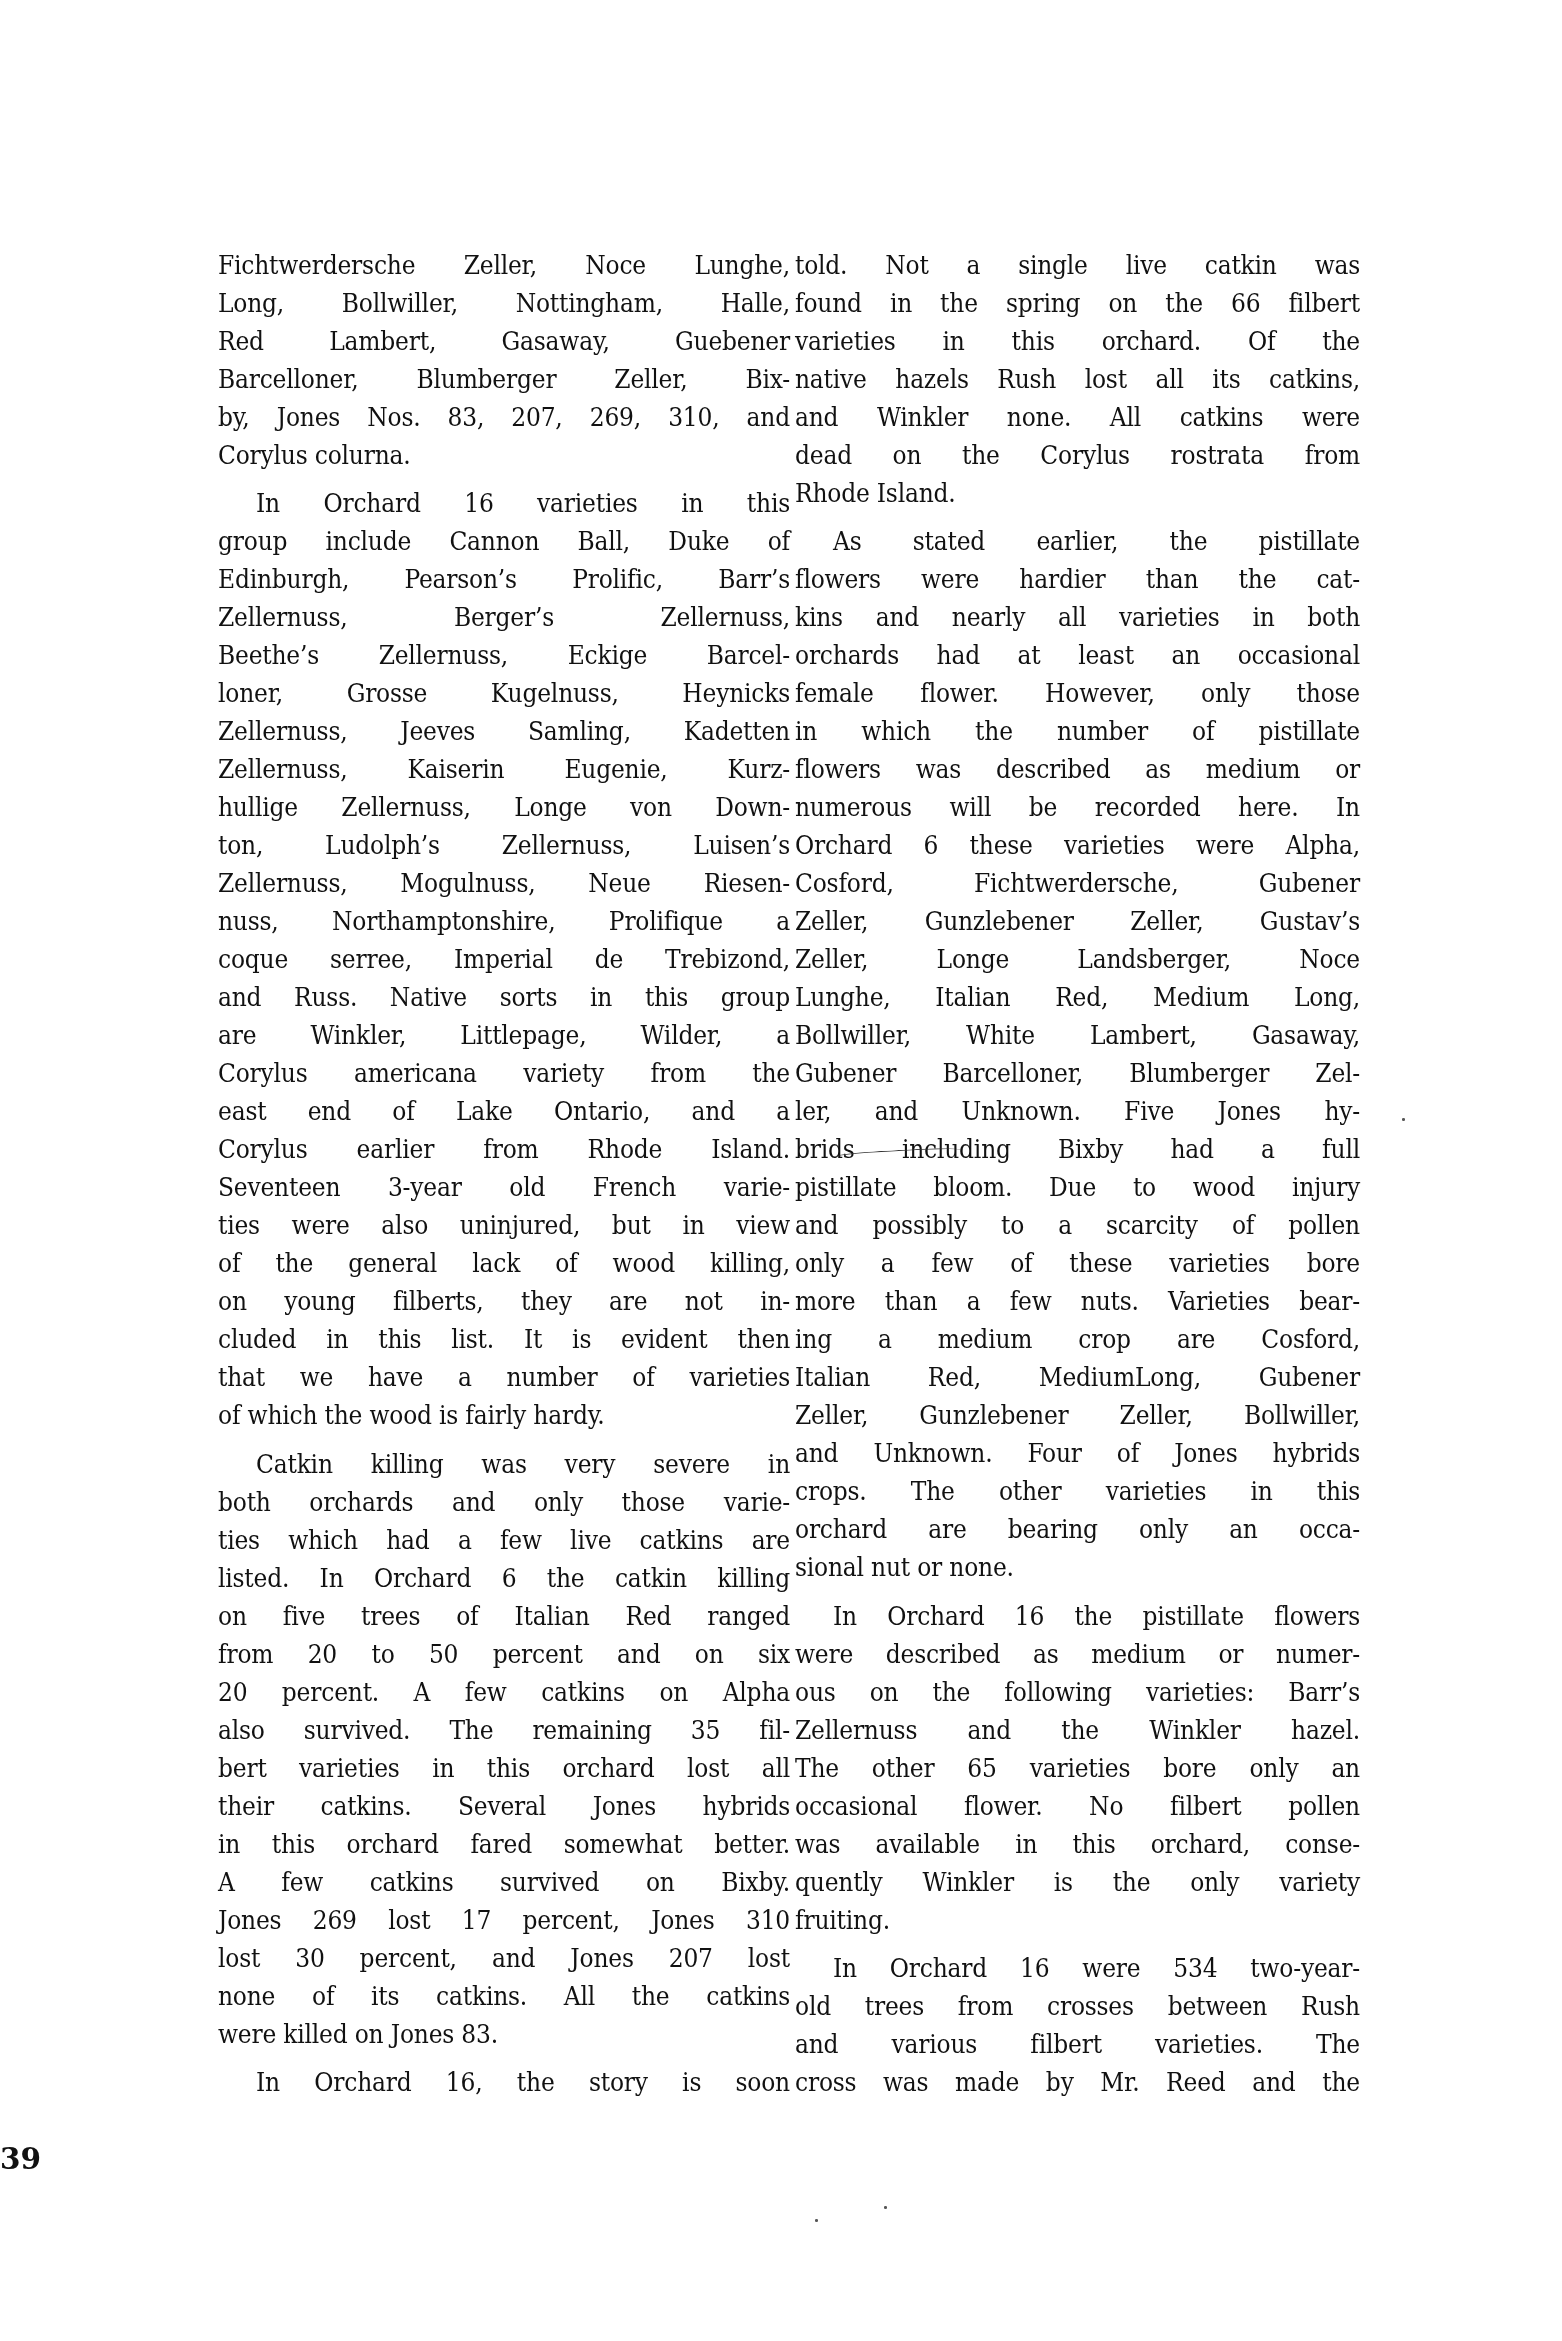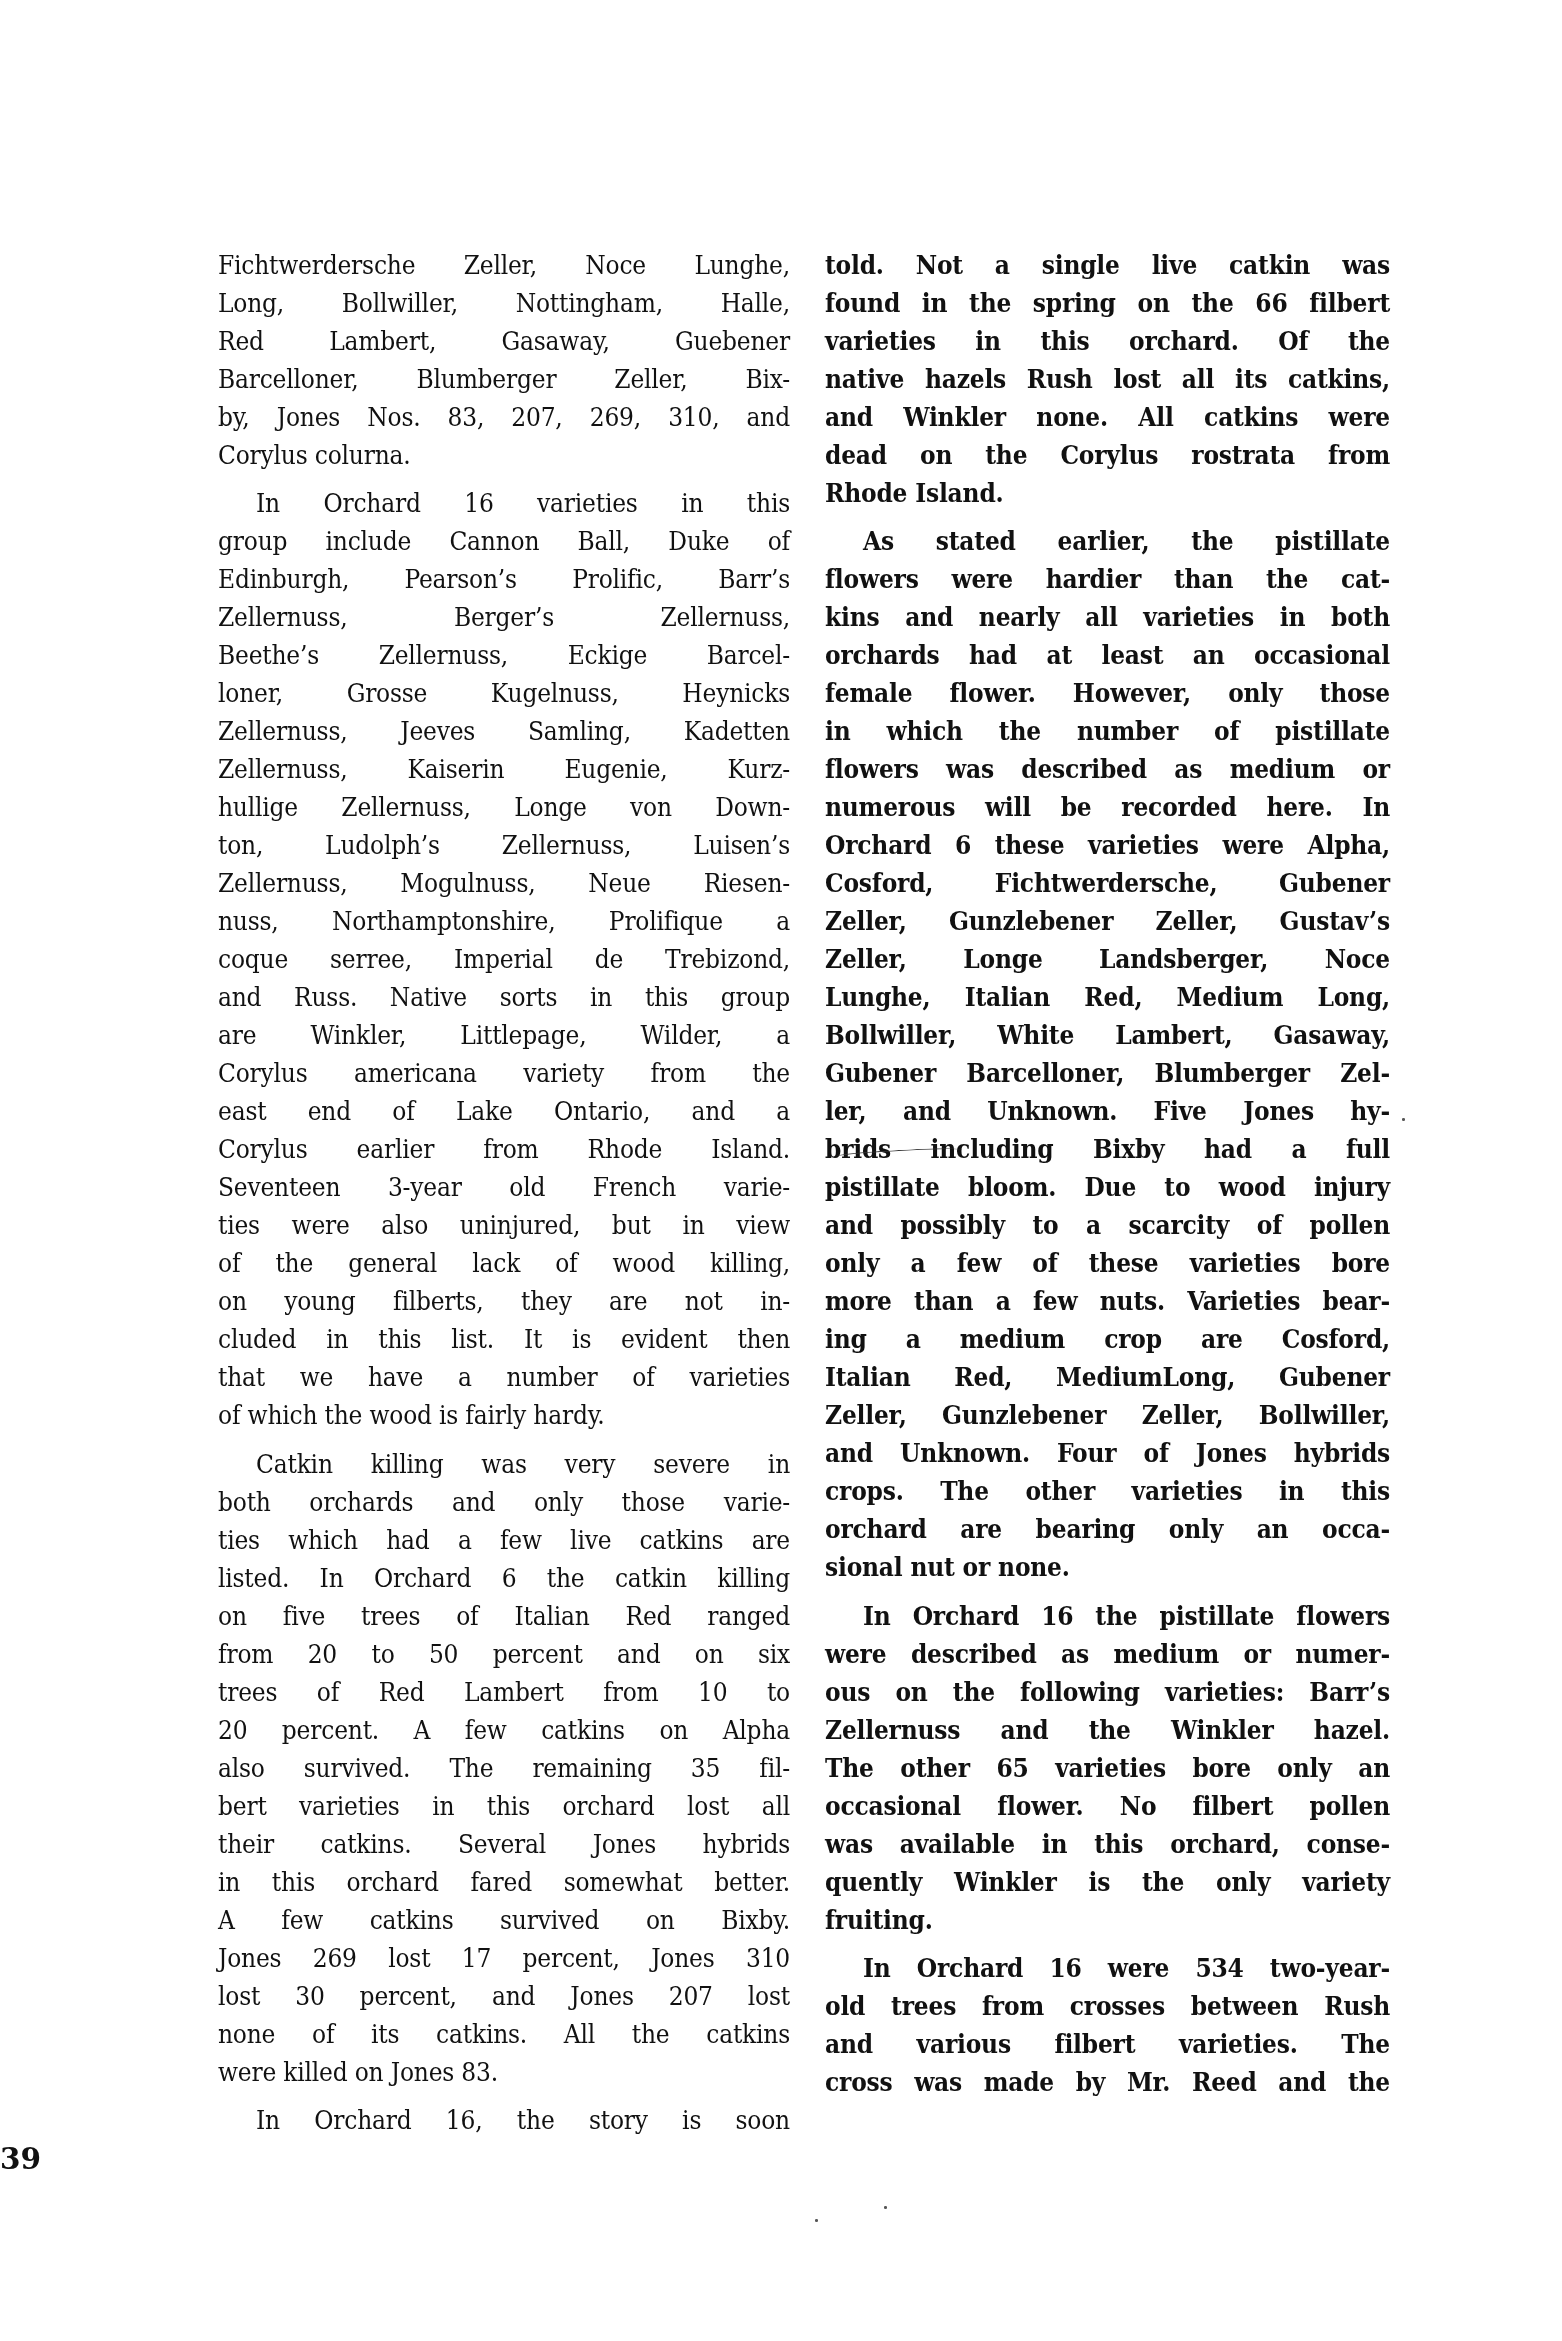--- a/index.html
+++ b/index.html
@@ -21,21 +21,21 @@
       width: 1563px;
       height: 2342px;
     }
     .column {
       position: absolute;
       top: 201px;
       width: 572px;
       margin-top: 45px;
     }
     .col-left { left: 218px; }
-    .col-right { left: 825px; width: 565px; font-weight: bold; }
+    .col-right { left: 795px; width: 565px; }
     .line {
       display: block;
       height: 38px;
       line-height: 38px;
       font-size: 26px;
       white-space: nowrap;
       text-align: justify;
       text-align-last: justify;
       letter-spacing: -0.2px;
       font-stretch: condensed;
@@ -119,21 +119,20 @@
         <span class="line last">of which the wood is fairly hardy.</span>
       </div>
       <span class="para-gap"></span>
       <div class="paragraph">
         <span class="line indent">Catkin killing was very severe in</span>
         <span class="line">both orchards and only those varie-</span>
         <span class="line">ties which had a few live catkins are</span>
         <span class="line">listed. In Orchard 6 the catkin killing</span>
         <span class="line">on five trees of Italian Red ranged</span>
         <span class="line">from 20 to 50 percent and on six</span>
-        <span class="line">trees of Red Lambert from 10 to</span>
         <span class="line">20 percent. A few catkins on Alpha</span>
         <span class="line">also survived. The remaining 35 fil-</span>
         <span class="line">bert varieties in this orchard lost all</span>
         <span class="line">their catkins. Several Jones hybrids</span>
         <span class="line">in this orchard fared somewhat better.</span>
         <span class="line">A few catkins survived on Bixby.</span>
         <span class="line">Jones 269 lost 17 percent, Jones 310</span>
         <span class="line">lost 30 percent, and Jones 207 lost</span>
         <span class="line">none of its catkins. All the catkins</span>
         <span class="line last">were killed on Jones 83.</span>

